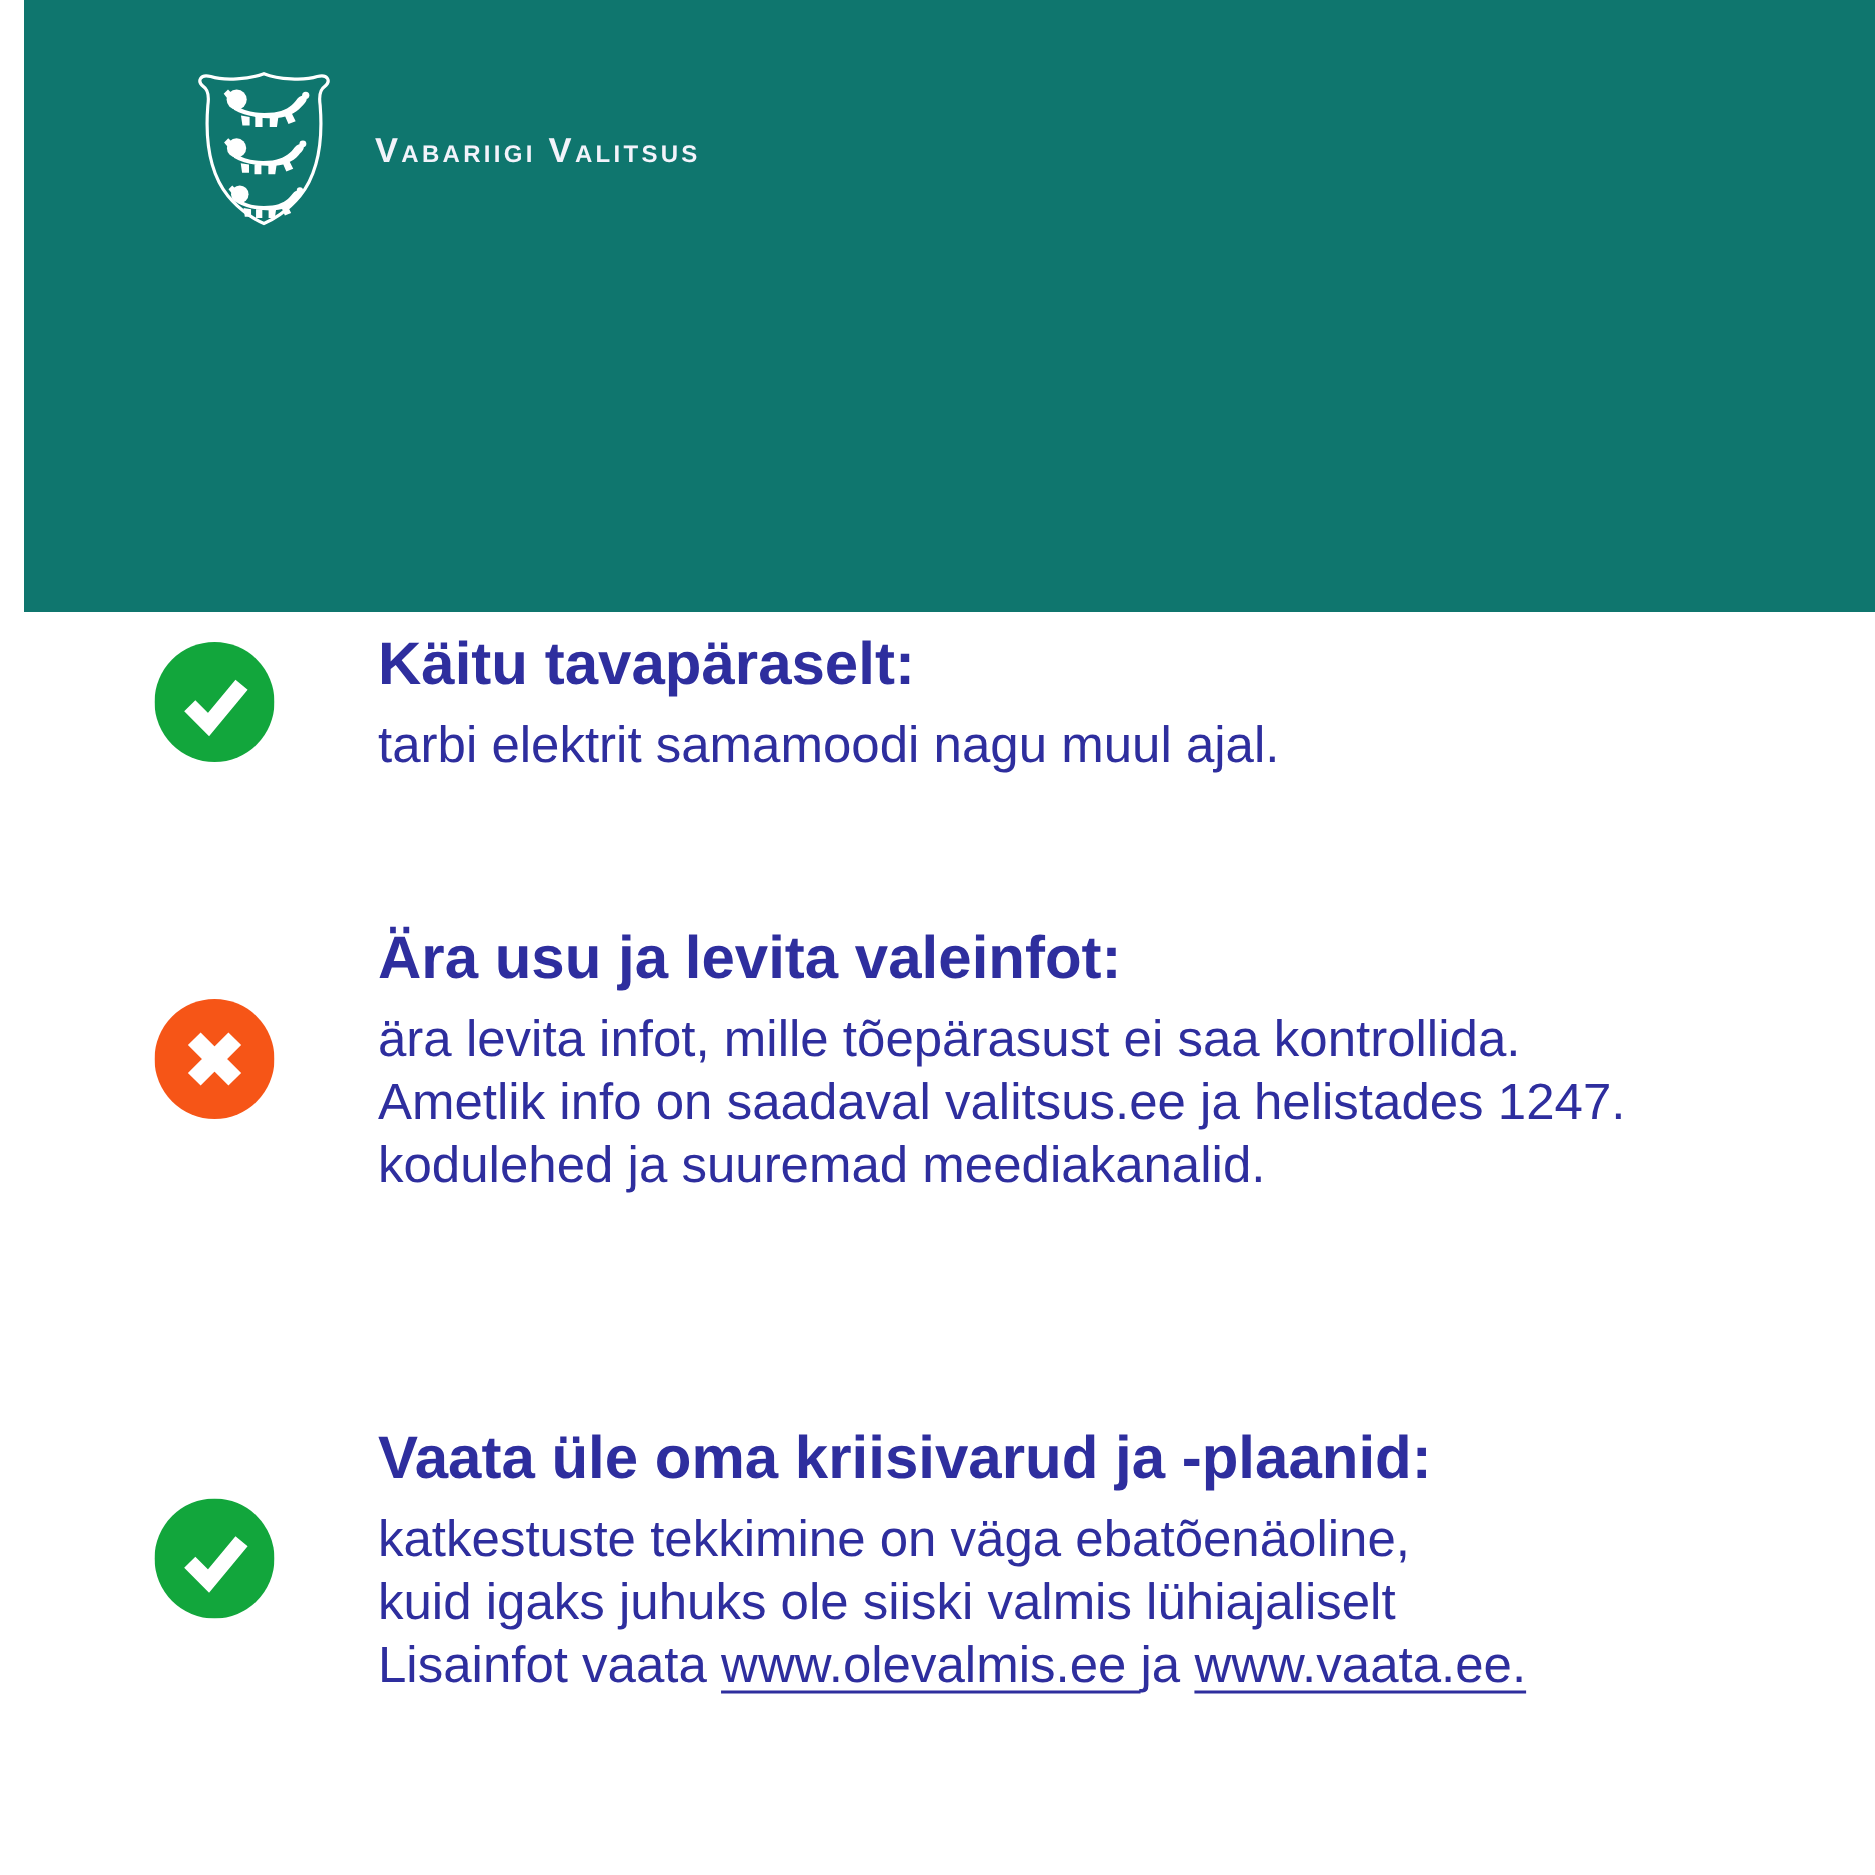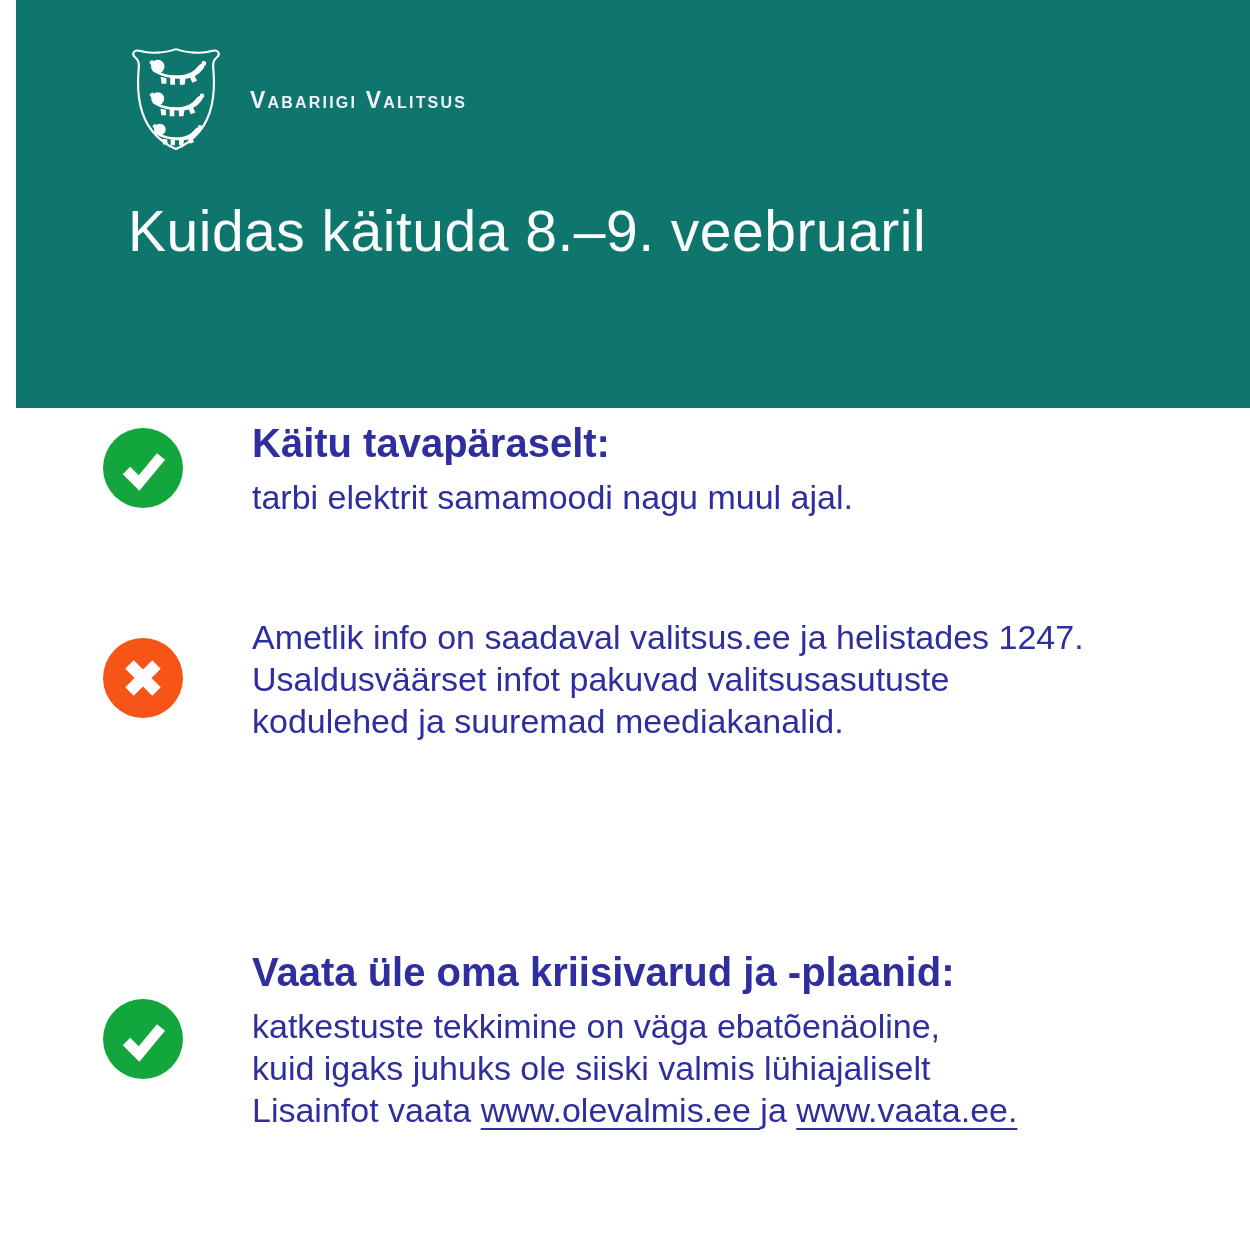--- a/index.html
+++ b/index.html
@@ -113,21 +113,20 @@
             <path d="M8,3 l5,5 -4,3 -4,-5 z"></path>
             <circle cx="14" cy="10" r="7"></circle>
             <path d="M13,14 C20,19 30,20 40,19 C47,18 52,15 55,11 C57,8 60,6 62,8 C64,10 61,13 59,15 C55,20 47,23 39,23 C29,23 19,21 12,17 Z"></path>
             <path d="M17,21 l1,7 5,0 0,-6 z M27,22 l0,7 5,0 0,-7 z M37,22 l0,7 5,0 1,-7 z M47,20 l3,7 5,-2 -3,-6 z"></path>
             <circle cx="62" cy="7" r="2.5"></circle>
           </g>
         </g>
       </svg>
       <div class="org">Vabariigi Valitsus</div>
     </div>
-    <h1 class="title">Kuidas käituda 8.–9. veebruaril</h1>
   </header>
 
   <main>
 
     <section class="row s1">
       <span class="badge">
         <svg viewBox="0 0 80 80" aria-hidden="true">
           <circle cx="40" cy="40" r="40" fill="#12A63C"></circle>
           <path d="M23.5 42.5 L36 55 L58 28.5" fill="none" stroke="#FFFFFF" stroke-width="10.5" stroke-linecap="butt" stroke-linejoin="miter"></path>
         </svg>
@@ -139,22 +138,23 @@
     </section>
 
     <section class="row s2">
       <span class="badge">
         <svg viewBox="0 0 80 80" aria-hidden="true">
           <circle cx="40" cy="40" r="40" fill="#F65517"></circle>
           <path d="M26.5 26.5 L53.5 53.5 M53.5 26.5 L26.5 53.5" fill="none" stroke="#FFFFFF" stroke-width="12" stroke-linecap="butt"></path>
         </svg>
       </span>
       <div class="texts">
+        <h2 class="h">Ära usu ja levita valeinfot:</h2>
+        <p class="b">ära levita infot, mille tõepärasust ei saa kontrollida.</p>
         <p class="b"><span>Ametlik info on saadaval </span><strong>valitsus.ee</strong><span> ja helistades </span><strong>1247</strong><span>.</span></p>
-        <p class="b">Usaldusväärset infot pakuvad valitsusasutuste</p>
         <p class="b">kodulehed ja suuremad meediakanalid.</p>
       </div>
     </section>
 
     <section class="row s3">
       <span class="badge">
         <svg viewBox="0 0 80 80" aria-hidden="true">
           <circle cx="40" cy="40" r="40" fill="#12A63C"></circle>
           <path d="M23.5 42.5 L36 55 L58 28.5" fill="none" stroke="#FFFFFF" stroke-width="10.5" stroke-linecap="butt" stroke-linejoin="miter"></path>
         </svg>

